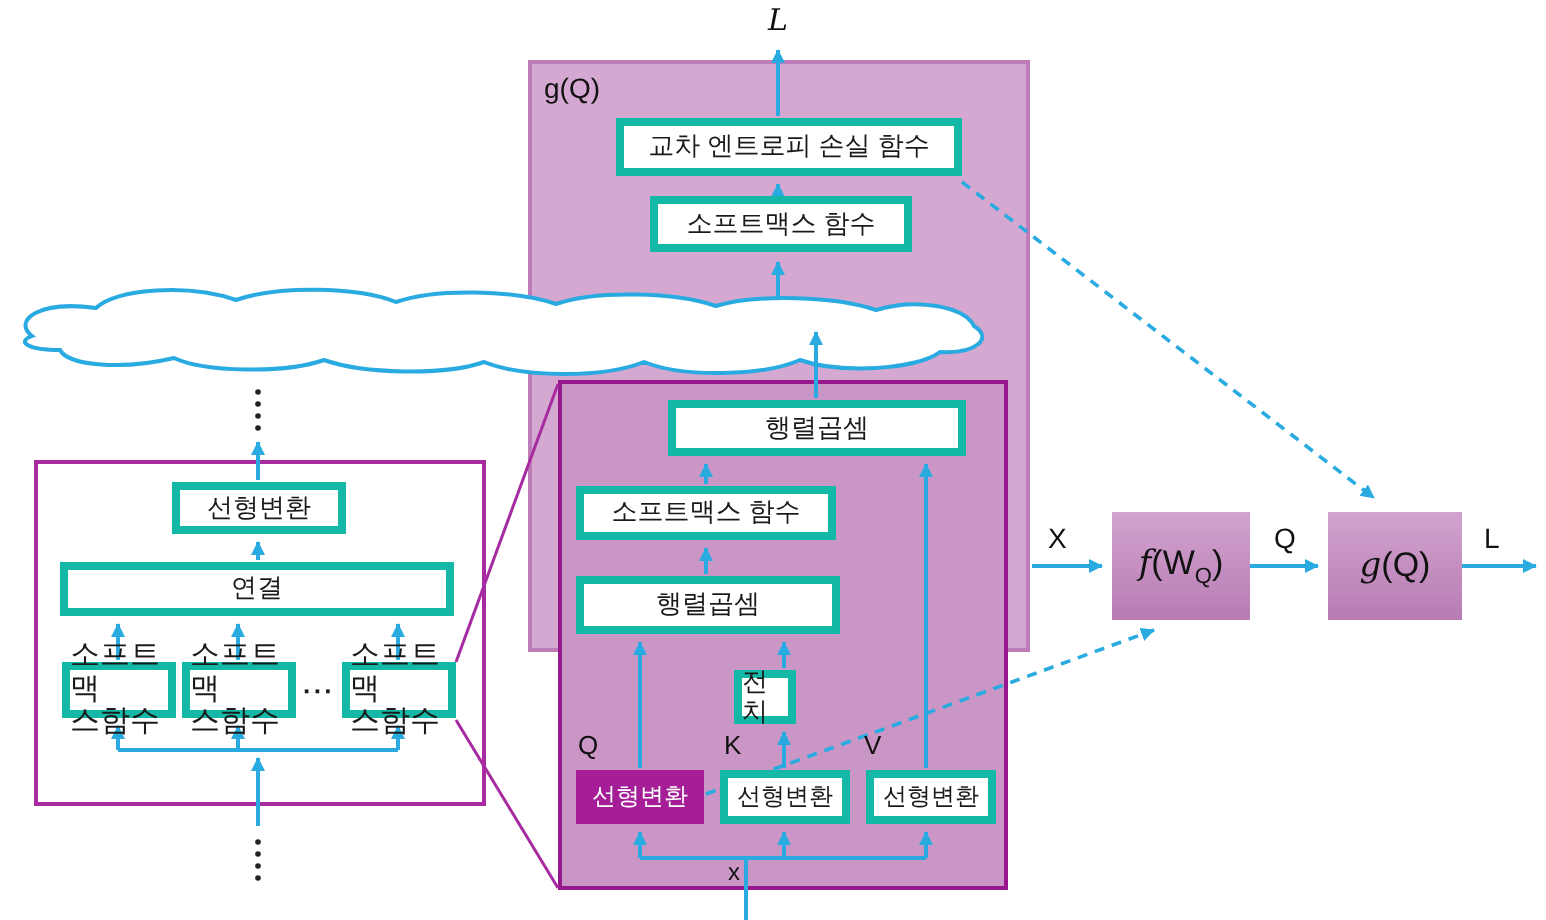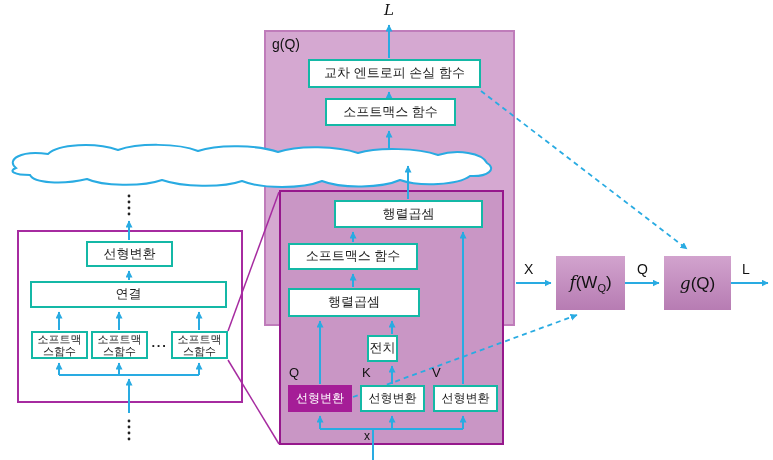--- a/index.html
+++ b/index.html
@@ -2,24 +2,24 @@
 <html><head>
 <meta charset="utf-8">
 <style>
   html,body{margin:0;padding:0;background:#ffffff;}
   .stage{position:relative;width:773px;height:460px;background:#ffffff;overflow:hidden;
          font-family:"Liberation Sans",sans-serif;}
   .abs{position:absolute;}
   .panel-big{background:#d5a8d1;border:2px solid #bf7cba;box-sizing:border-box;}
   .panel-inner{background:#c996c5;border:2px solid #96188c;box-sizing:border-box;}
   .panel-left{background:#ffffff;border:2px solid #a62ba0;box-sizing:border-box;}
-  .wbox{background:#ffffff;border:2px solid #14b8a6;box-sizing:border-box;
+  .wbox{background:#ffffff;border:4px solid #14b8a6;box-sizing:border-box;
         display:flex;align-items:center;justify-content:center;
-        font-size:13px;color:#1a1a1a;text-align:center;line-height:1.1;}
-  .wbox.small{font-size:11px;}
+        font-size:13px;color:#1a1a1a;text-align:left;line-height:1.1;}
+  .wbox.small{font-size:15px;}
   .wbox.filled{background:#a51d97;border-color:#a51d97;color:#ffffff;font-size:12px;}
   .wbox.sz12{font-size:12px;}
   .lbl{color:#111;font-size:13px;}
   .lbl14{color:#111;font-size:14px;}
   .ital{font-family:"DejaVu Serif",serif;font-style:italic;}
   .gradbox{background:linear-gradient(180deg,#d2a3ce 0%,#b77cb3 100%);
            display:flex;align-items:center;justify-content:center;
            font-size:17px;color:#111;}
   .gradbox sub{font-size:11px;}
   .ellip{font-size:13px;font-weight:bold;color:#1a1a1a;text-align:center;letter-spacing:1px;}

